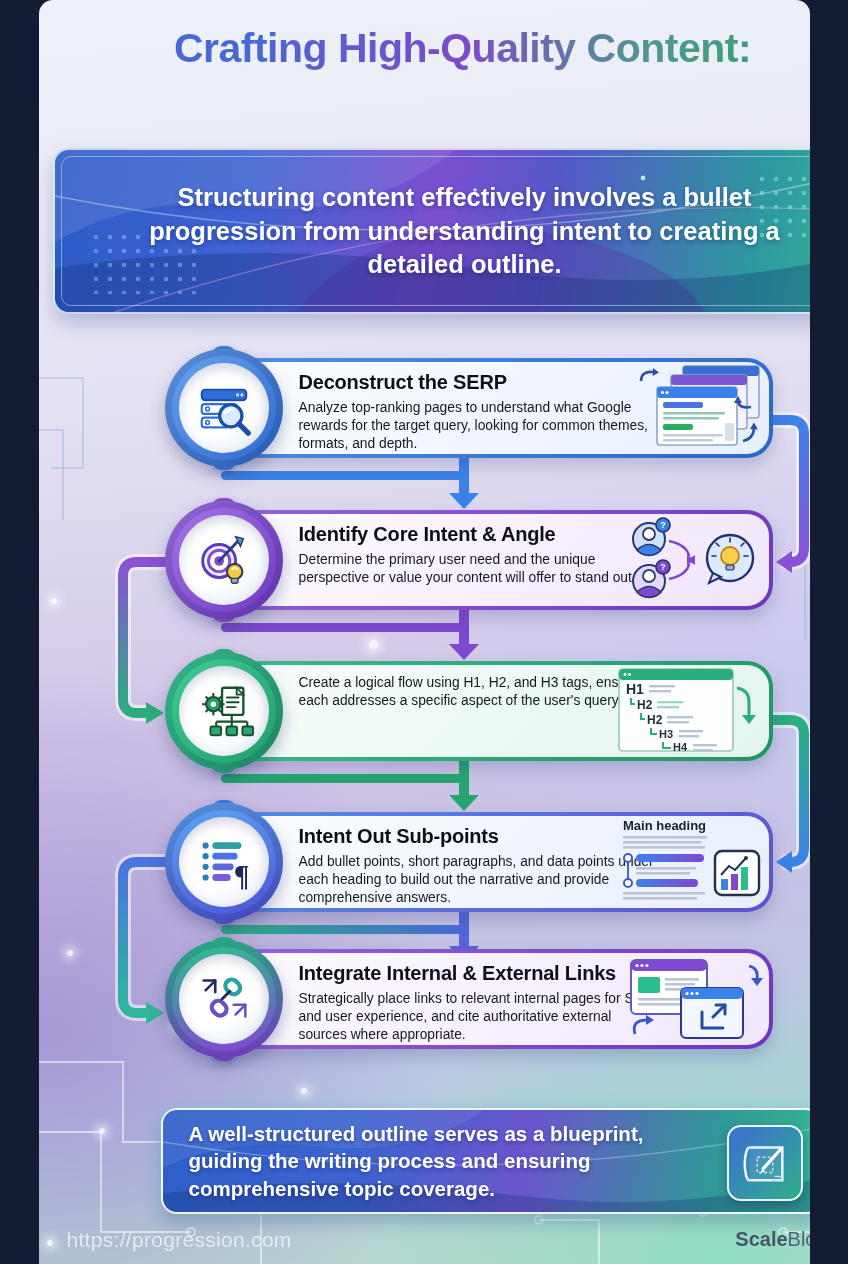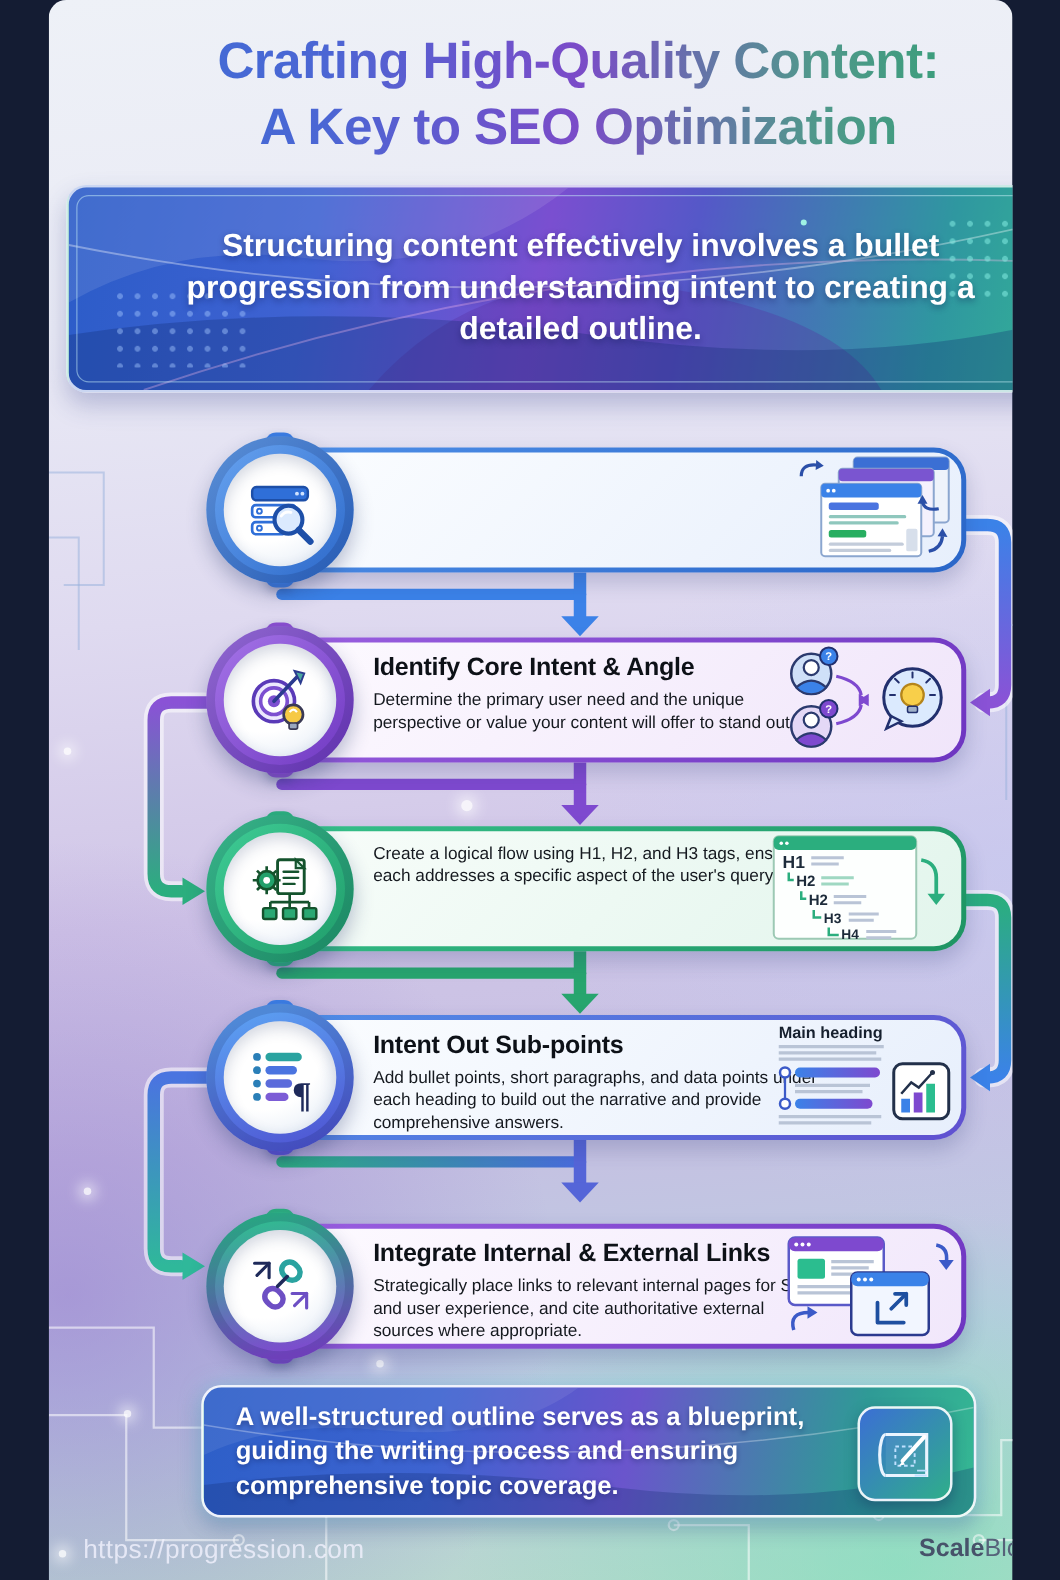--- a/index.html
+++ b/index.html
@@ -52,21 +52,21 @@
   .t3 .card{background:linear-gradient(135deg,#35c08a,#1e9463);} .t3 .card-surface{background:linear-gradient(135deg,#f8fdfa,#e2f5ec);}
   .t3 .spine{background:#2bae7e;} .t3 .ring{background:linear-gradient(135deg,#41cf98,#1e9a68);}
   .t4 .card{background:linear-gradient(135deg,#4e8fe8,#6050d0);} .t4 .card-surface{background:linear-gradient(135deg,#fbfdff,#e7effc);}
   .t4 .spine{background:linear-gradient(#3b7de4,#5b50d8);} .t4 .ring{background:linear-gradient(160deg,#5b9cf0 15%,#4f58d4 88%);}
   .t5 .card{background:linear-gradient(135deg,#9a5fe0,#6d35c0);} .t5 .card-surface{background:linear-gradient(135deg,#fdfaff,#f1e7fb);}
   .t5 .spine{background:linear-gradient(#2bae7e,#7e49cf);} .t5 .ring{background:linear-gradient(170deg,#2fbd8f 8%,#7e49cf 90%);}
 
   
   .outro{position:absolute;left:122px;top:1108px;width:616px;height:102px;border-radius:16px;overflow:hidden;
     border:2.5px solid rgba(255,255,255,0.92);box-shadow:0 0 16px rgba(130,205,225,0.55),0 8px 16px rgba(45,60,120,0.3);
-    background:linear-gradient(100deg,#2d5fc8 0%,#3d63d0 30%,#6a55cc 55%,#2f9a96 84%,#35b893 100%);}
+    background:linear-gradient(100deg,#2d5fc8 0%,#3d63d0 30%,#6a55cc 55%,#2f9a96 84%,#35b893 100%);padding-left:41px;}
   .outro svg.waves{position:absolute;inset:0;}
   .outro-text{position:absolute;left:26px;top:50%;transform:translateY(-50%);width:460px;
     color:#fff;font-size:20.5px;font-weight:700;line-height:1.33;text-shadow:0 2px 4px rgba(15,25,80,0.4);}
   .outro-icon{position:absolute;right:17px;top:15px;width:72px;height:72px;border-radius:14px;
     background:linear-gradient(135deg,#3b6fd4,#2fae8a);border:2px solid rgba(255,255,255,0.9);
     box-shadow:0 4px 10px rgba(20,40,90,0.35);display:flex;align-items:center;justify-content:center;}
 
   
   .footer{position:absolute;left:0;bottom:0;width:848px;height:50px;}
   .footer-url{position:absolute;left:28px;bottom:12px;font-size:21px;color:rgba(240,240,252,0.82);font-weight:400;letter-spacing:0.3px;}
@@ -108,21 +108,21 @@
   <div class="glow" style="left:158px;top:690px;"></div>
   <div class="glow" style="left:330px;top:640px;width:9px;height:9px;"></div>
   <div class="glow" style="left:28px;top:950px;"></div>
   <div class="glow" style="left:134px;top:1022px;width:9px;height:9px;"></div>
   <div class="glow" style="left:262px;top:1088px;"></div>
   <div class="glow" style="left:60px;top:1128px;"></div>
   <div class="glow" style="left:8px;top:1240px;"></div>
   <div class="glow" style="left:788px;top:664px;width:10px;height:10px;"></div>
   <div class="glow" style="left:700px;top:1134px;width:4px;height:4px;"></div>
 
-  <h1 class="page-title"><span>Crafting High-Quality Content:</span><br><span>A Key to SEO Optimization</span></h1>
+  <h1 class="page-title"><span>Crafting High-Quality Content:</span><br></h1>
 
   <div class="banner">
     <svg viewBox="0 0 820 162">
       <path d="M0 0 H400 Q310 72 185 56 Q85 44 0 92 Z" fill="rgba(255,255,255,0.10)"></path>
       <path d="M240 162 Q330 58 475 80 Q615 102 650 162 Z" fill="rgba(86,48,158,0.32)"></path>
       <path d="M0 162 V118 Q200 88 420 118 Q640 150 820 98 V162 Z" fill="rgba(18,42,112,0.30)"></path>
       <path d="M0 46 Q400 126 820 18" stroke="rgba(255,255,255,0.35)" stroke-width="1.5" fill="none"></path>
       <path d="M60 162 Q430 36 820 62" stroke="rgba(255,190,235,0.32)" stroke-width="1.5" fill="none"></path>
       <circle cx="588" cy="28" r="2.4" fill="#9ff2e4"></circle>
         <circle cx="420" cy="40" r="1.8" fill="#cfe6ff"></circle>
@@ -201,20 +201,24 @@
                 <circle cx="50.5" cy="18.5" r="1.6" fill="#cfe2ff"></circle>
               <rect x="9" y="28" width="36" height="10" rx="3" fill="#fff" stroke="#2f6fd8" stroke-width="2.2"></rect>
               <circle cx="15" cy="33" r="2" stroke="#2f6fd8" stroke-width="1.6"></circle>
               <rect x="9" y="42" width="28" height="10" rx="3" fill="#fff" stroke="#2f6fd8" stroke-width="2.2"></rect>
               <circle cx="15" cy="47" r="2" stroke="#2f6fd8" stroke-width="1.6"></circle>
               <circle cx="39" cy="40" r="11.5" fill="#dbeafe" stroke="#1d4fa8" stroke-width="3.4"></circle>
               <path d="M47.5 48.5 L57 58" stroke="#1d4fa8" stroke-width="5.5" stroke-linecap="round"></path>
               <path d="M33 37 Q36 32.5 41 34" stroke="#fff" stroke-width="2.4" stroke-linecap="round"></path>
             </svg>
           </div>
+        </div>
+        <div class="card-content">
+          <h3 class="step-title">Deconstruct the SERP</h3>
+          <p class="step-desc">Analyze top-ranking pages to understand what Google rewards for the target query, looking for common themes, formats, and depth.</p>
         </div>
         <div class="illus">
           <svg width="150" height="90" viewBox="0 0 150 90" fill="none">
             <rect x="66" y="3" width="76" height="52" rx="3" fill="#eef3fb" stroke="#8ba6cf" stroke-width="1.6"></rect>
             <rect x="66" y="3" width="76" height="10" rx="3" fill="#3b6fd4"></rect>
             <rect x="54" y="12" width="76" height="54" rx="3" fill="#f4f1fd" stroke="#8ba6cf" stroke-width="1.6"></rect>
             <rect x="54" y="12" width="76" height="10" rx="3" fill="#7a55d0"></rect>
             <rect x="40" y="24" width="80" height="58" rx="3" fill="#ffffff" stroke="#8ba6cf" stroke-width="1.6"></rect>
             <rect x="40" y="24" width="80" height="11" rx="3" fill="#3b82e8"></rect>
             <circle cx="45.5" cy="29.5" r="1.5" fill="#fff"></circle>
@@ -408,21 +412,21 @@
             <circle cx="129" cy="41" r="2" fill="#22304a"></circle>
             <rect x="104" y="62" width="7" height="11" fill="#3b82e8"></rect>
             <rect x="114" y="57" width="7" height="16" fill="#7e49cf"></rect>
             <rect x="124" y="50" width="7" height="23" fill="#2bbd8f"></rect>
           </svg>
         </div>
       </div>
     </div>
 
     <div class="t5">
-      <div class="card" style="top:639px;">
+      <div class="card" style="top:609px;">
         <div class="card-surface"></div>
         <div class="spine"></div>
         <div class="ring">
           <div class="ring-inner">
             <svg width="62" height="62" viewBox="0 0 64 64" fill="none">
               <g stroke="#1e2a5a" stroke-width="2.6" fill="none" stroke-linecap="round" stroke-linejoin="round">
                 <path d="M11 13 H23 V25"></path>
                   <path d="M23 13 L13 23"></path>
               </g>
               <rect x="33" y="13" width="16" height="13" rx="6.5" transform="rotate(45 41 19.5)" stroke="#2aa3a0" stroke-width="4.5" fill="none"></rect>

